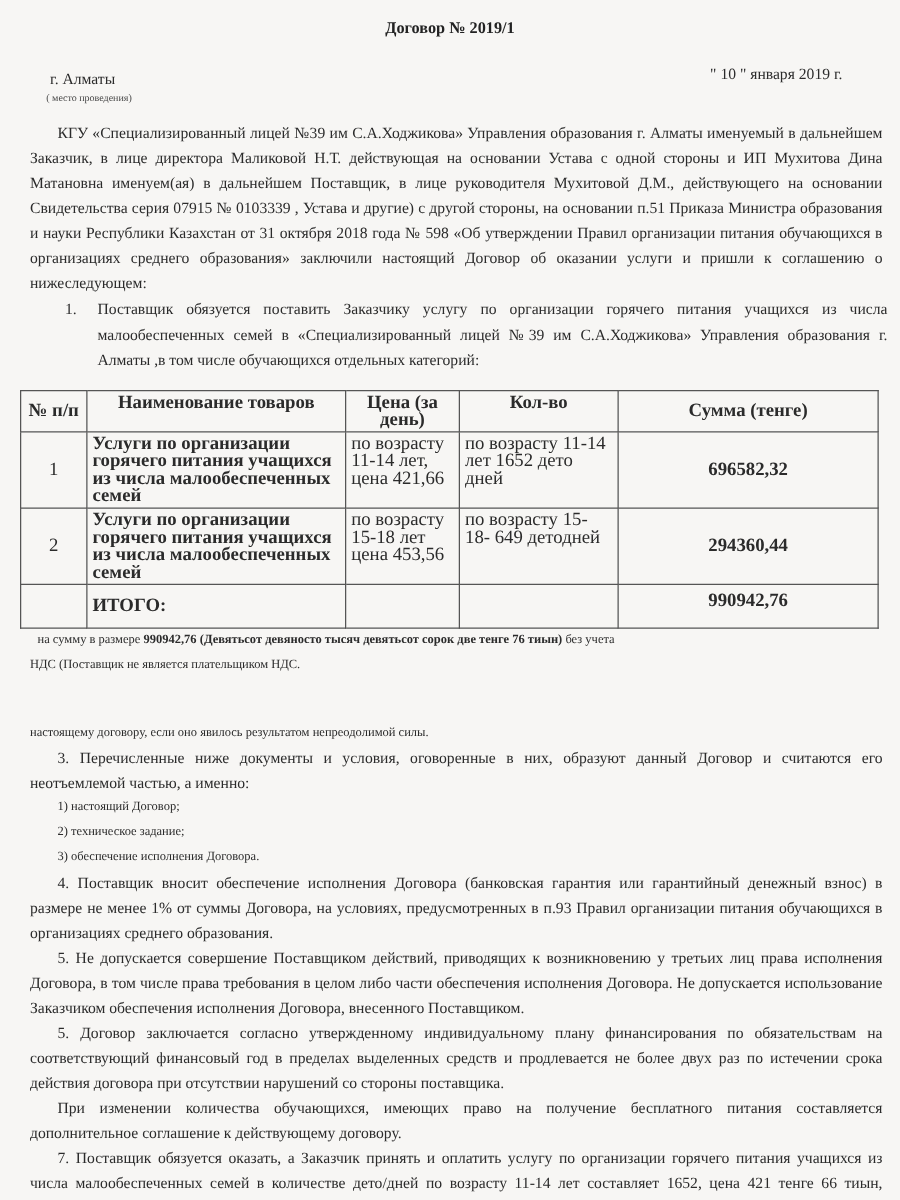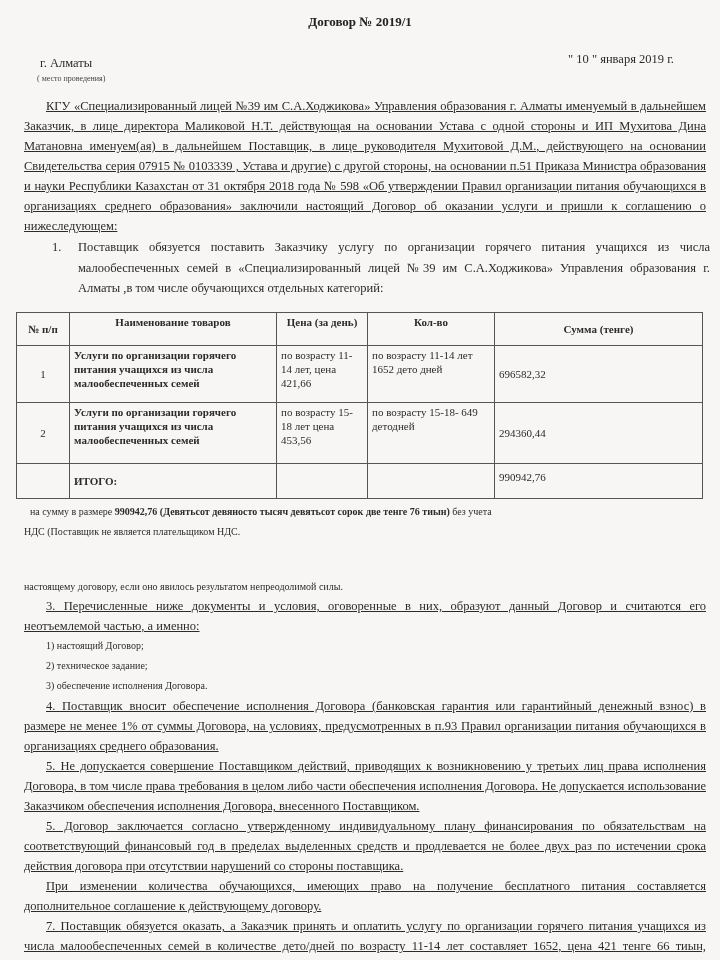--- a/index.html
+++ b/index.html
@@ -9,35 +9,35 @@
     font-family: "Liberation Serif", "DejaVu Serif", serif;
     color: #2b2b2b;
     position: relative;
   }
   .page { position: absolute; left: 0; top: 0; width: 720px; height: 960px; }
   .title { position: absolute; top: 14px; left: 0; width: 720px; text-align: center; font-weight: bold; font-size: 13px; color: #222; }
   .city { position: absolute; left: 40px; top: 56px; font-size: 12.5px; text-align: right; }
   .city-note { position: absolute; left: 37px; top: 74px; font-size: 8px; color: #444; }
   .date { position: absolute; right: 46px; top: 52px; font-size: 12.5px; }
   .para { position: absolute; left: 24px; width: 682px; font-size: 12.5px; line-height: 20px; text-align: justify; }
-  .indent { text-indent: 22px; text-decoration: underline; }
+  .indent { text-indent: 22px; }
   .li1 { position: absolute; left: 24px; width: 686px; font-size: 12.5px; line-height: 20.5px; }
   .li1 .num { position: absolute; left: 28px; top: 0; }
   .li1 .txt { margin-left: 54px; text-align: justify; }
   table.goods {
     position: absolute; left: 16px; top: 312px; width: 687px;
-    border-collapse: collapse; font-size: 11px; line-height: 14px; border-radius: 12px;
+    border-collapse: collapse; font-size: 15px; line-height: 14px; border-radius: 12px;
   }
   table.goods td, table.goods th { border: 1px solid #555; vertical-align: top; padding: 2px 4px; }
   table.goods th { font-weight: bold; text-align: center; height: 28px; }
   .c1 { width: 44px; text-align: center; vertical-align: middle !important; }
   .c2 { width: 198px; font-weight: bold; }
   .c3 { width: 82px; }
   .c4 { width: 118px; }
-  .c5 { text-align: left; font-weight: normal; vertical-align: middle !important; }
+  .c5 { text-align: center; font-weight: bold; vertical-align: middle !important; }
   .row1 td { height: 52px; }
   .row2 td { height: 56px; }
   .row3 td { height: 26px; }
   .row3 .c2 { vertical-align: middle; }
   .row3 .c5 { vertical-align: top !important; padding-top: 6px; }
   .b { font-weight: bold; }
   .line { position: absolute; left: 24px; width: 686px; font-size: 10px; line-height: 20px; text-align: justify; white-space: nowrap; }
 </style>
 </head>
 <body>

